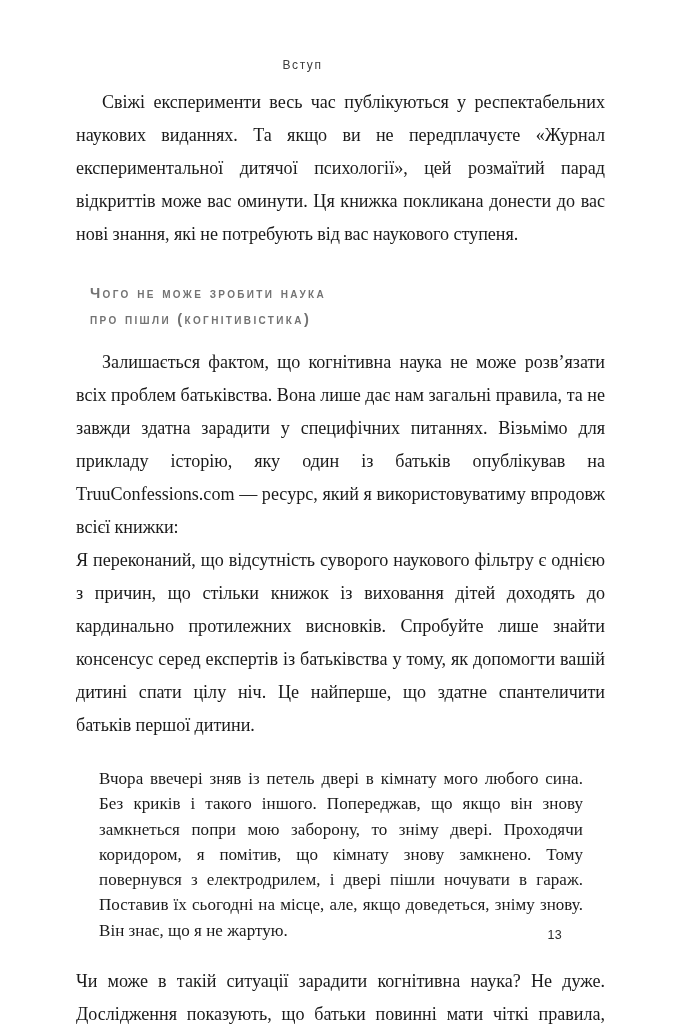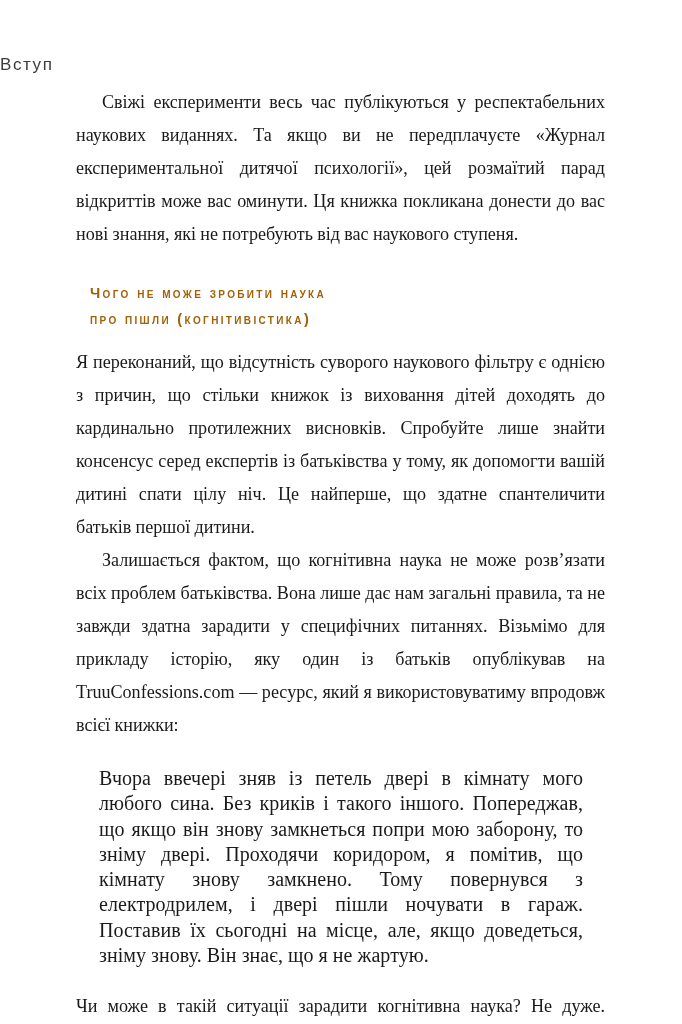--- a/index.html
+++ b/index.html
@@ -22,23 +22,23 @@
     position: absolute;
     inset: 0;
   }
 
   
   .running-header {
     position: absolute;
     top: 58px;
     left: 0;
     width: 605px;
-    text-align: left;
+    text-align: center;
     font-family: "Liberation Sans", "DejaVu Sans", sans-serif;
-    font-size: 17px;
+    font-size: 12px;
     letter-spacing: 1.6px;
     color: #3c3c3c;
     line-height: 14px;
   }
 
   
   .column {
     position: absolute;
     top: 86px;
     left: 76px;
@@ -61,34 +61,34 @@
 
   
   .section-heading {
     margin: 30px 0 14px 0;
     padding-left: 14px;
     font-family: "Liberation Sans", "DejaVu Sans", sans-serif;
     font-weight: bold;
     font-size: 14.6px;
     line-height: 25.5px;
     letter-spacing: 2.35px;
-    color: #a16207;
+    color: #737373;
     font-variant: small-caps;
     text-transform: none;
   }
   .section-heading .hline {
     display: block;
     white-space: nowrap;
   }
 
   
   .quote {
     margin: 24px 0 22px 0;
     padding: 0 22px 0 23px;
-    font-size: 20px;
+    font-size: 17px;
     line-height: 25.3px;
     text-align: justify;
     letter-spacing: 0.05px;
     color: #1a1a1a;
   }
   .quote p {
     margin: 0;
   }
 
   
@@ -113,26 +113,27 @@
 
   <div class="column">
 
     <p class="body-par indent">Свіжі експерименти весь час публікуються у респектабельних наукових виданнях. Та якщо ви не передплачуєте «Журнал експериментальної дитячої психології», цей розмаїтий парад відкриттів може вас оминути. Ця книжка покликана донести до вас нові знання, які не потребують від вас наукового ступеня.</p>
 
     <h2 class="section-heading">
       <span class="hline">Чого не може зробити наука</span>
       <span class="hline">про пішли (когнітивістика)</span>
     </h2>
 
+    <p class="body-par indent">Залишається фактом, що когнітивна наука не може розв’язати всіх проблем батьківства. Вона лише дає нам загальні правила, та не завжди здатна зарадити у специфічних питаннях. Візьмімо для прикладу історію, яку один із батьків опублікував на TruuConfessions.com — ресурс, який я використовуватиму впродовж всієї книжки:</p>
+
     <p class="body-par">Я переконаний, що відсутність суворого наукового фільтру є однією з причин, що стільки книжок із виховання дітей доходять до кардинально протилежних висновків. Спробуйте лише знайти консенсус серед експертів із батьківства у тому, як допомогти вашій дитині спати цілу ніч. Це найперше, що здатне спантеличити батьків першої дитини.</p>
-
-    <p class="body-par indent">Залишається фактом, що когнітивна наука не може розв’язати всіх проблем батьківства. Вона лише дає нам загальні правила, та не завжди здатна зарадити у специфічних питаннях. Візьмімо для прикладу історію, яку один із батьків опублікував на TruuConfessions.com — ресурс, який я використовуватиму впродовж всієї книжки:</p>
 
     <blockquote class="quote">
       <p>Вчора ввечері зняв із петель двері в кімнату мого любого сина. Без криків і такого іншого. Попереджав, що якщо він знову замкнеться попри мою заборону, то зніму двері. Проходячи коридором, я помітив, що кімнату знову замкнено. Тому повернувся з електродрилем, і двері пішли ночувати в гараж. Поставив їх сьогодні на місце, але, якщо доведеться, зніму знову. Він знає, що я не жартую.</p>
     </blockquote>
 
     <p class="body-par">Чи може в такій ситуації зарадити когнітивна наука? Не дуже. Дослідження показують, що батьки повинні мати чіткі правила, порушення яких матиме миттєві наслідки. Але ніде не вказано чи варто знімати двері. Правду кажучи, ми лише починаємо вчитися правильно виховувати дітей. Заважають нам це робити чотири причини:</p>
 
   </div>
 
+  <div class="folio">13</div>
 
 </div>
 
 </body></html>

